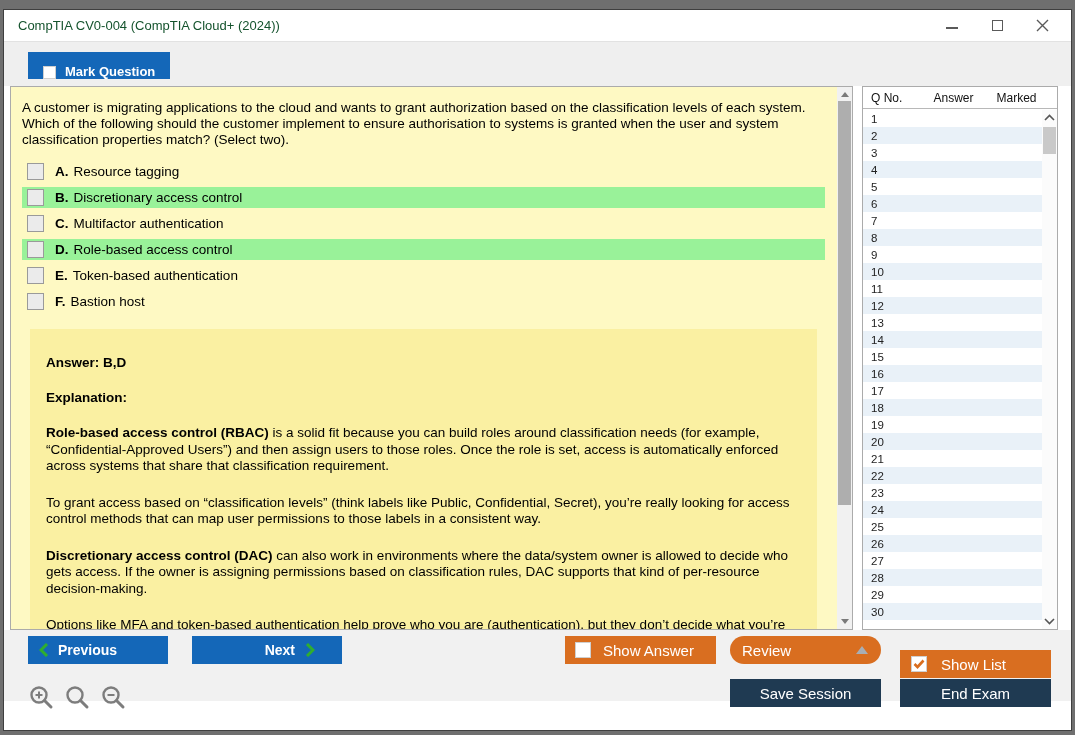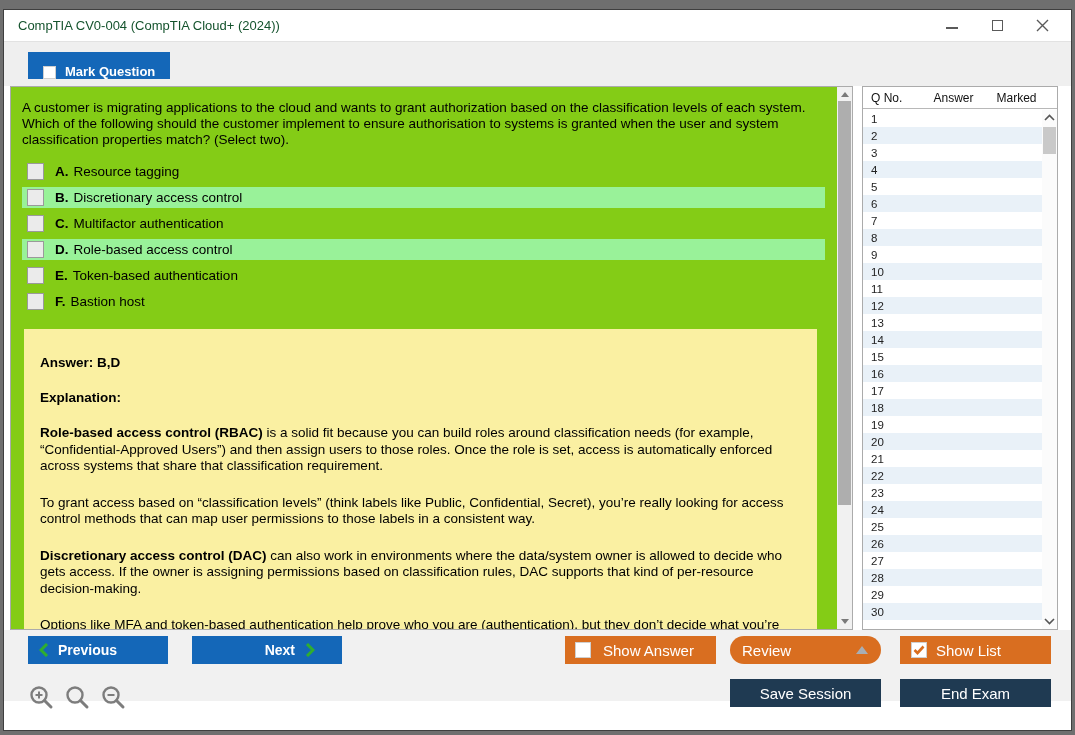--- a/index.html
+++ b/index.html
@@ -38,34 +38,34 @@
     font-size:15px; font-weight:bold; color:#000;
   }
 
   .cb { background:#fff; border:1px solid #cfcfcf; display:inline-flex; align-items:center; justify-content:center; flex:0 0 auto; }
   .cb-sm { width:13px; height:13px; }
   .cb-md { width:16px; height:16px; }
 
   
   .main-panel {
     position:absolute; left:6px; top:76px; width:843px; height:544px;
-    background:#84cc16; border:1px solid #ababab; overflow:hidden;
+    background:#fef9c3; border:1px solid #ababab; overflow:hidden;
   }
   .panel-inner { position:absolute; left:0; top:0; right:15px; bottom:0; padding:13px 12px 0 11px; }
   .q-text { font-size:13.5px; line-height:16px; color:#000; width:812px; }
 
   .options { margin-top:13px; }
   .option { display:flex; align-items:center; height:21px; margin-bottom:5px; padding-left:5px; }
   .option.hl { background:var(--highlight-green,#99f299); }
   .opt-cb { width:17px; height:17px; background:#ebebeb; border:1px solid #9a9a9a; margin-right:11px; }
   .opt-letter { font-size:13.5px; font-weight:bold; margin-right:5px; }
   .opt-text { font-size:13.5px; }
 
   .explain {
-    margin:17px 8px 0 2px; background:var(--explanation-yellow,#faf0a2);
+    margin:17px 8px 0 8px; background:var(--explanation-yellow,#faf0a2);
     padding:13px 18px 20px 16px; min-height:300px;
   }
   .exp-answer { margin-top:13px; font-size:13.5px; font-weight:bold; }
   .exp-heading { margin-top:20px; font-size:13.5px; font-weight:bold; }
   .exp-para { margin-top:20px; font-size:13.5px; line-height:16.5px; }
 
   
   .vscroll { position:absolute; background:#f1f1f1; }
   .main-vscroll { right:0; top:0; bottom:0; width:15px; }
   .vs-arr { position:absolute; left:0; width:15px; height:15px; display:flex; align-items:center; justify-content:center; }
@@ -98,21 +98,21 @@
 
   .btn { position:absolute; height:28px; border:none; cursor:pointer; display:flex; align-items:center; font-family:"Liberation Sans", sans-serif; color:#fff; }
   .btn-blue { background:var(--primary-blue,#1467b8); font-size:14px; font-weight:bold; }
   .btn-orange { background:var(--accent-orange,#d96e20); font-size:15px; }
   .btn-navy { background:var(--dark-navy,#1f3a52); font-size:15px; justify-content:center; }
 
   .btn-prev { left:24px; top:6px; width:140px; padding-left:11px; gap:9px; }
   .btn-next { left:188px; top:6px; width:150px; justify-content:flex-end; padding-right:27px; gap:10px; }
   .btn-show-answer { left:561px; top:6px; width:151px; padding-left:10px; gap:12px; }
   .btn-review { left:726px; top:6px; width:151px; padding-left:12px;border-radius:14px; }
-  .btn-show-list { left:896px; top:6px; width:151px; padding-left:11px; gap:9px; }
+  .btn-show-list { left:896px; top:20px; width:151px; padding-left:11px; gap:14px; }
   .btn-save { left:726px; top:49px; width:151px; }
   .btn-end { left:896px; top:49px; width:151px; }
 
   .tri-up-rev { margin-left:auto; margin-right:13px; width:0; height:0;
     border-left:6px solid transparent; border-right:6px solid transparent; border-bottom:8px solid #a8aeb4; }
 
   .zoom-icons { position:absolute; left:24px; top:54px; display:flex; gap:9px; }
   .zoom-icons svg { cursor:pointer; }
 
   .chk-orange { stroke:var(--accent-orange,#d96e20); stroke-width:2.6; fill:none; }

